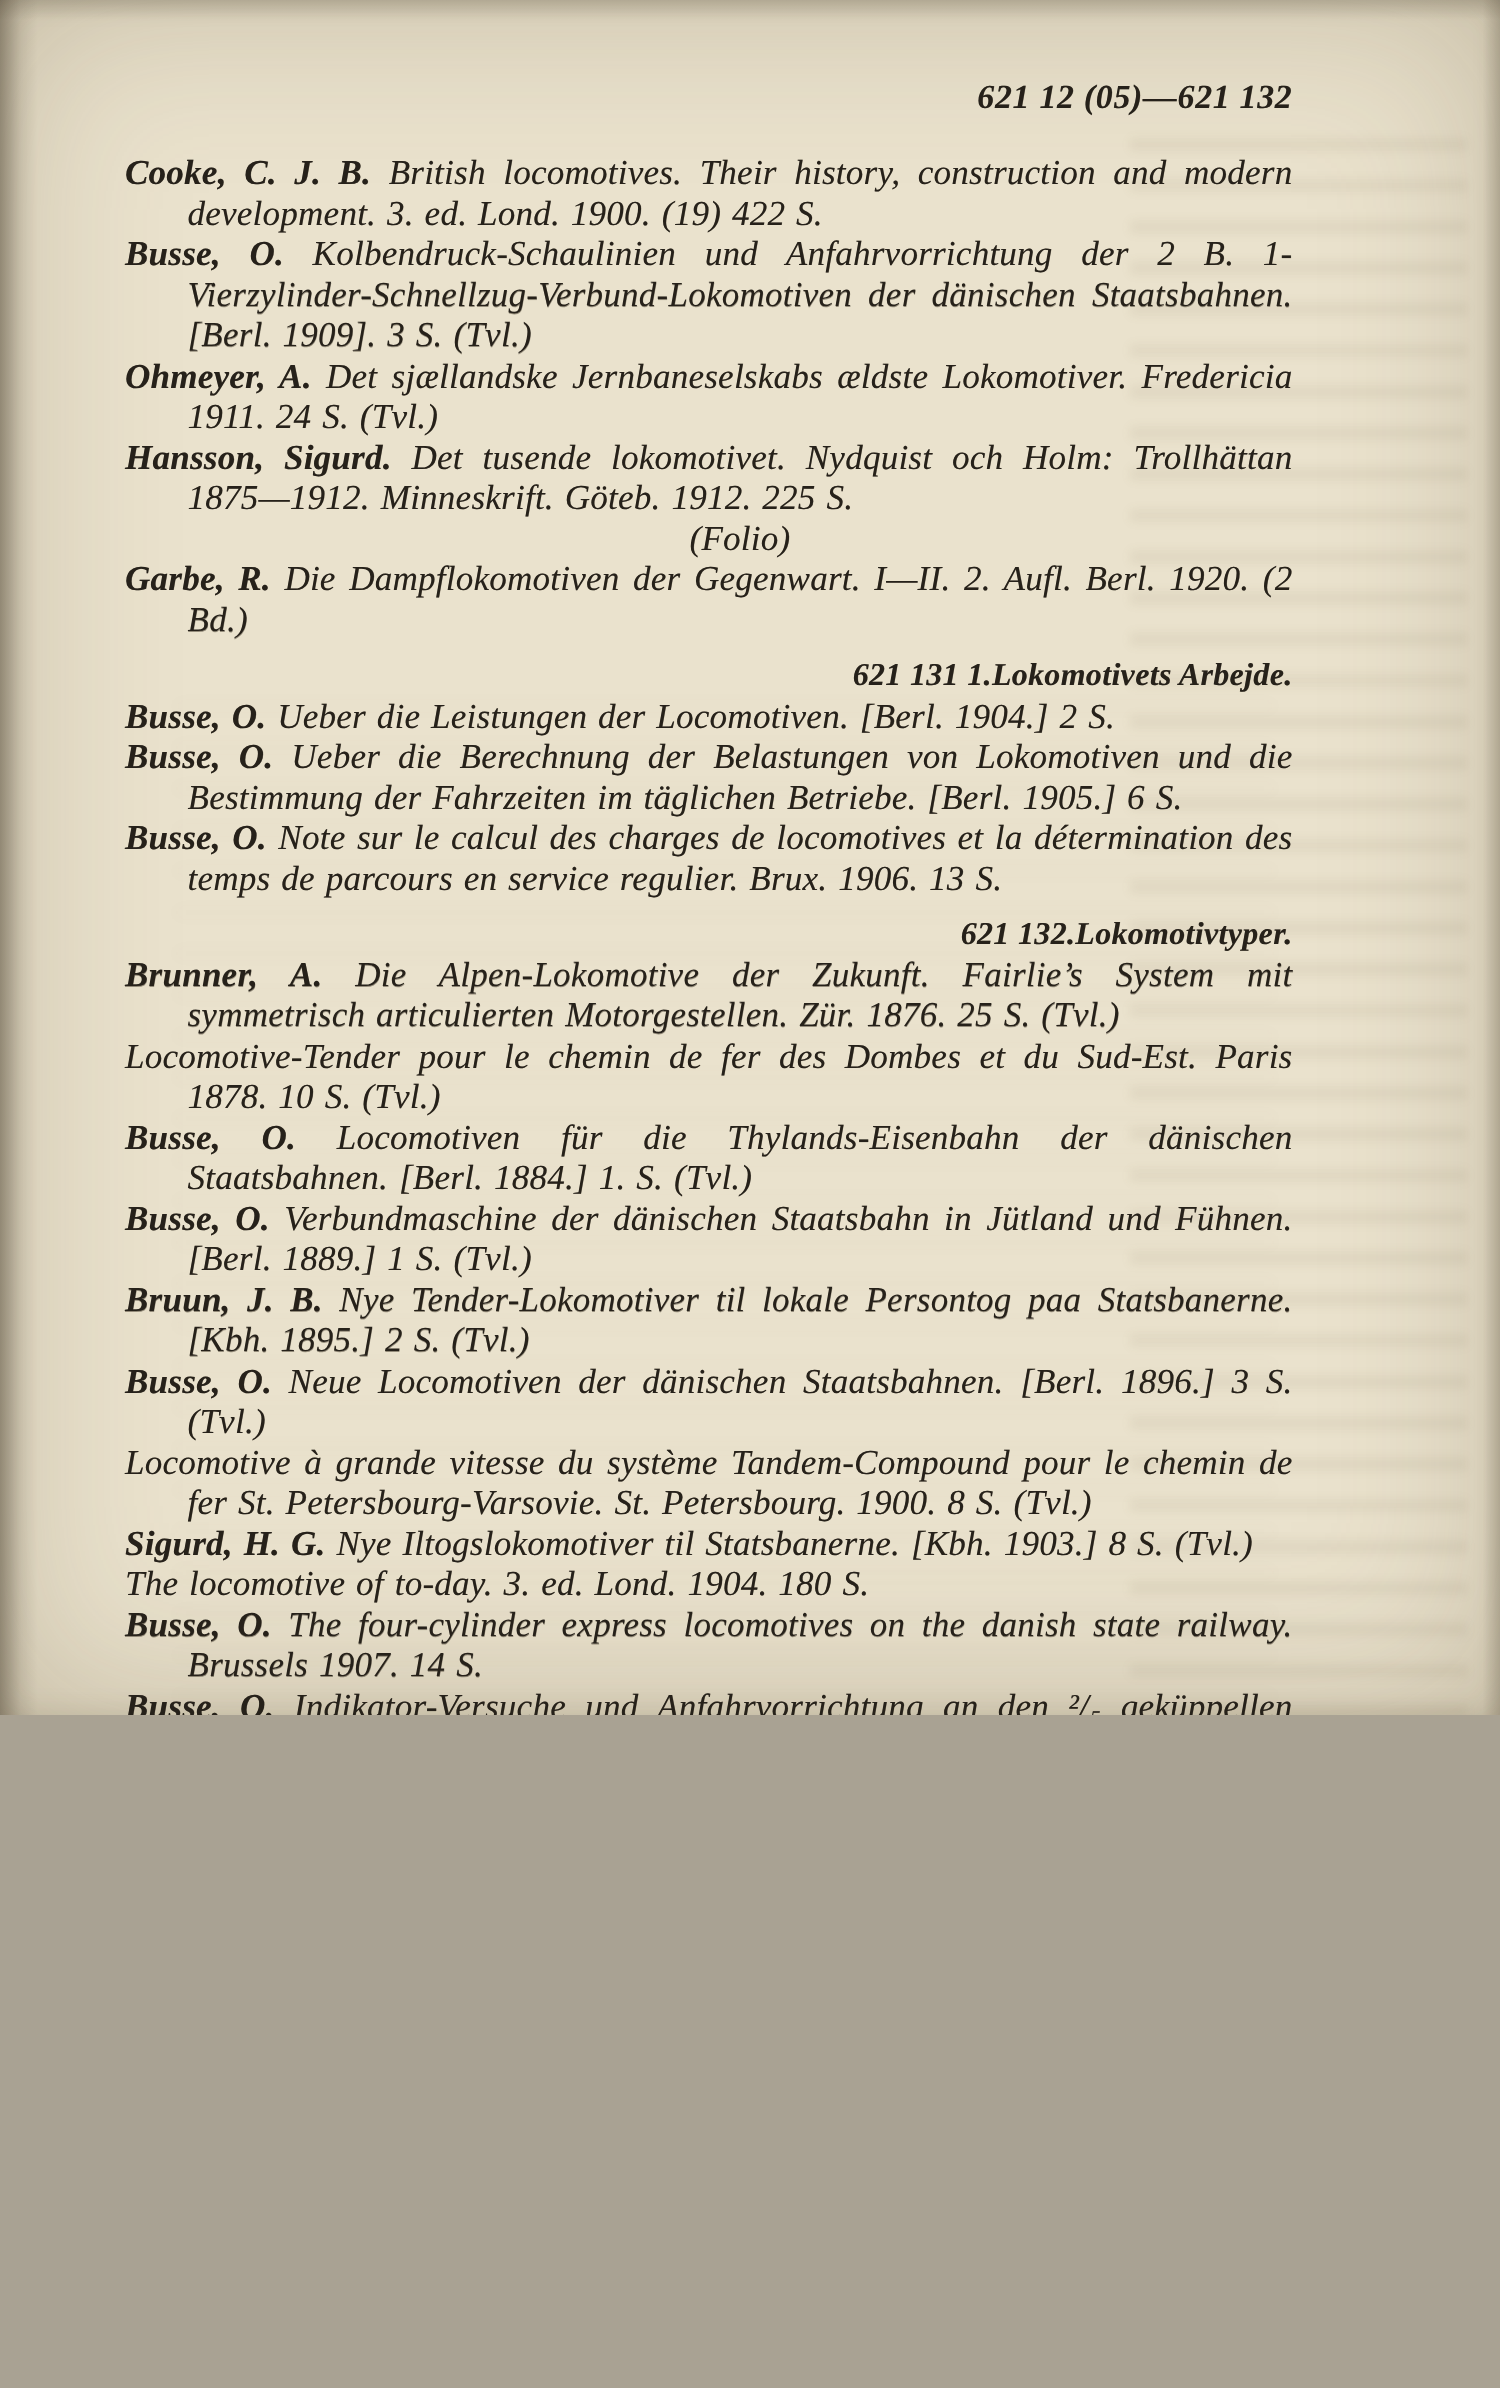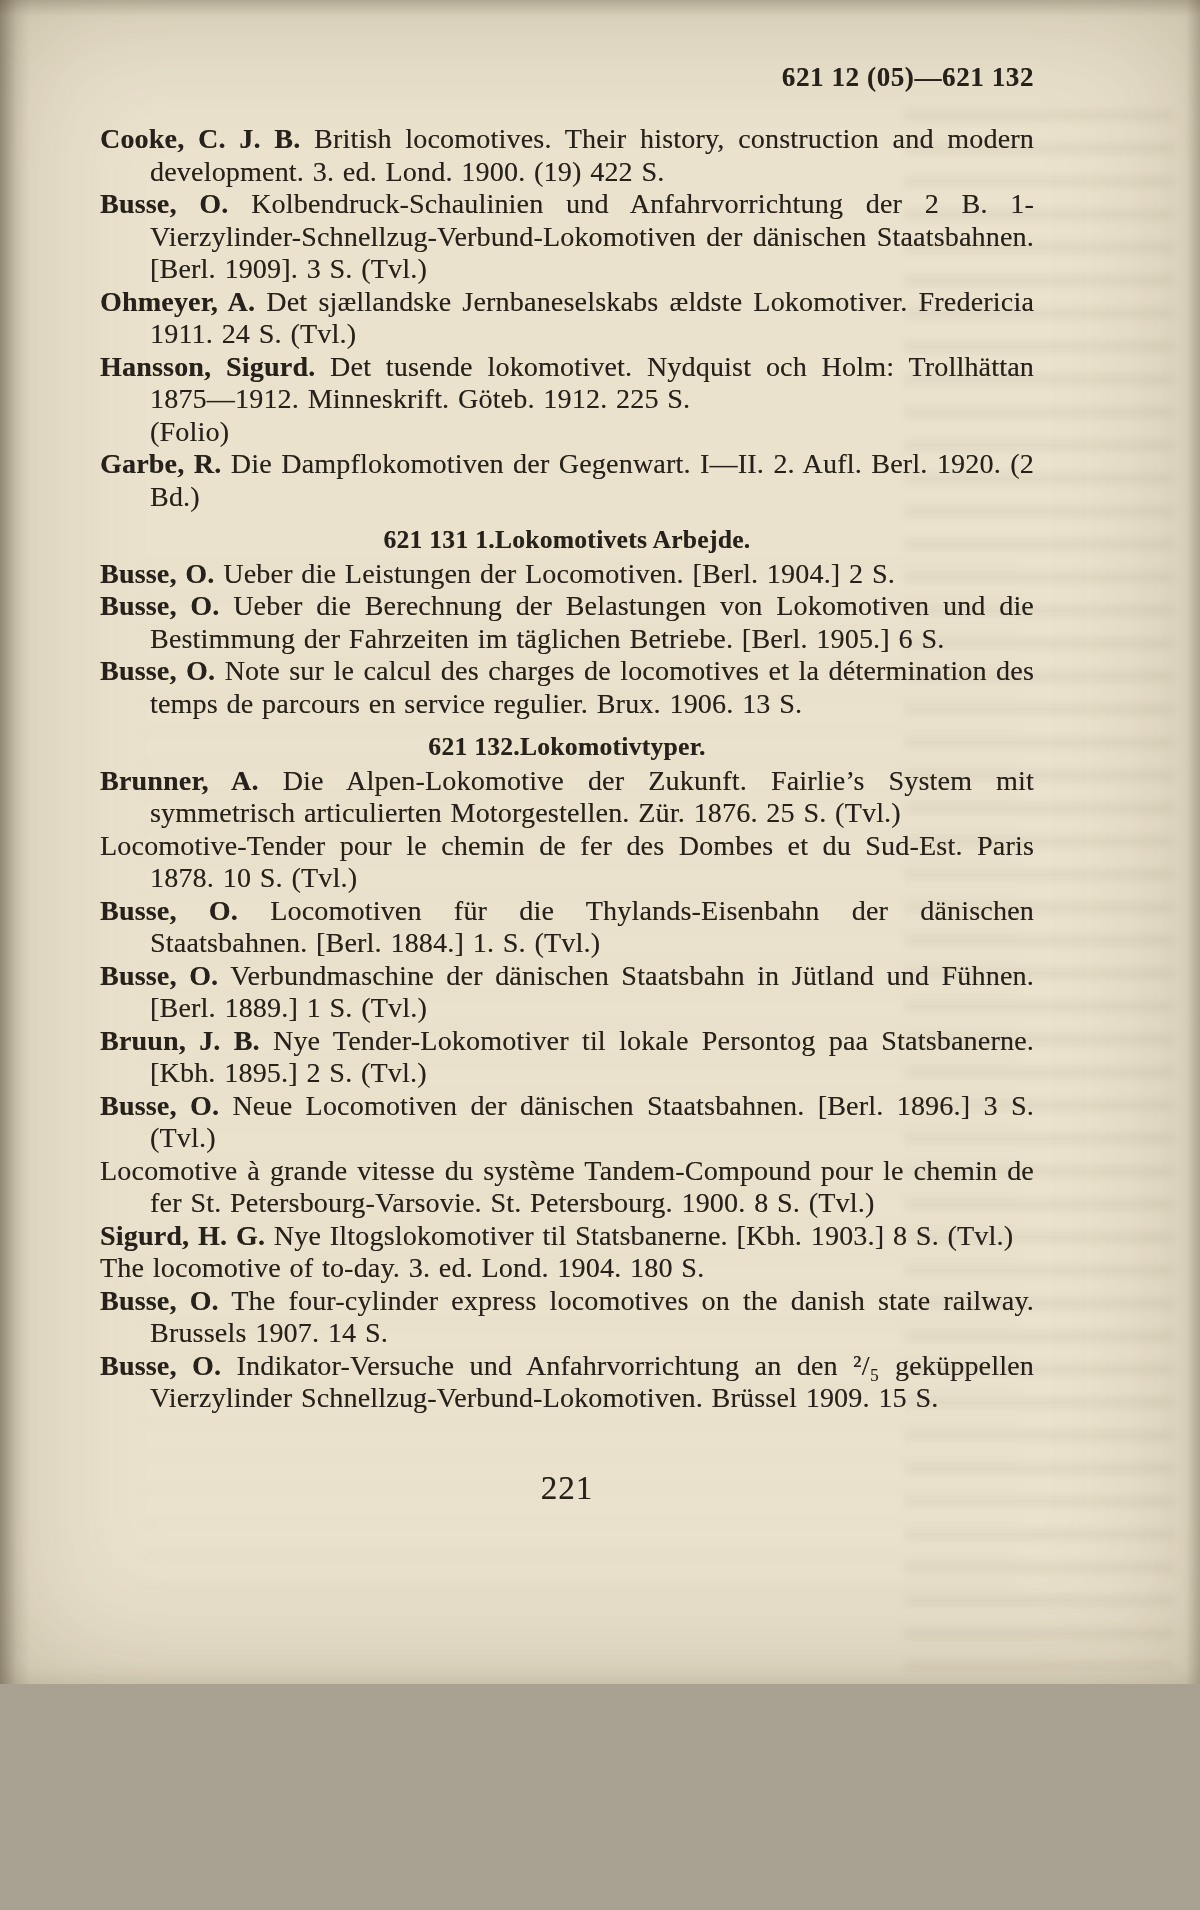--- a/index.html
+++ b/index.html
@@ -5,24 +5,25 @@
   html, body {
     margin: 0; padding: 0;
   }
   body {
     width: 1200px; height: 1910px;
     background: #a9a293;
     font-family: "Liberation Serif", "DejaVu Serif", serif;
   }
   .page {
     position: relative;
-    width: 1200px; height: 1684px;
+    width: 1200px; height: 1372px;
     background: #eae2cd;
     overflow: hidden;
     box-shadow: inset 0 0 140px rgba(95,78,50,0.28), inset 0 0 22px rgba(80,64,40,0.18);
+    font-style: italic;
   }
   .edge-left {
     position: absolute; left: 0; top: 0; bottom: 0; width: 30px;
     background: linear-gradient(90deg, rgba(55,45,30,0.38), rgba(55,45,30,0.10) 55%, rgba(55,45,30,0));
     pointer-events: none;
   }
   .edge-top {
     position: absolute; left: 0; top: 0; right: 0; height: 16px;
     background: linear-gradient(180deg, rgba(55,45,30,0.16), rgba(55,45,30,0));
     pointer-events: none;
@@ -65,26 +66,26 @@
     line-height: 32.5px;
     text-align: justify;
     padding-left: 50px;
     text-indent: -50px;
     word-spacing: 1.5px;
     letter-spacing: 0.2px;
   }
   .author { font-weight: 700; }
   .tail-right {
     display: block;
-    text-align: left;
+    text-align: center;
     text-indent: 0;
   }
   .section-row {
     display: flex;
-    justify-content: center;
+    justify-content: flex-end;
     font-weight: 700;
     font-size: 25.5px;
     line-height: 32.5px;
     margin: 11px 0 1px 0;
     letter-spacing: 0.3px;
   }
   .pagenum {
     text-align: center;
     font-size: 33px;
     margin-top: 55px;

